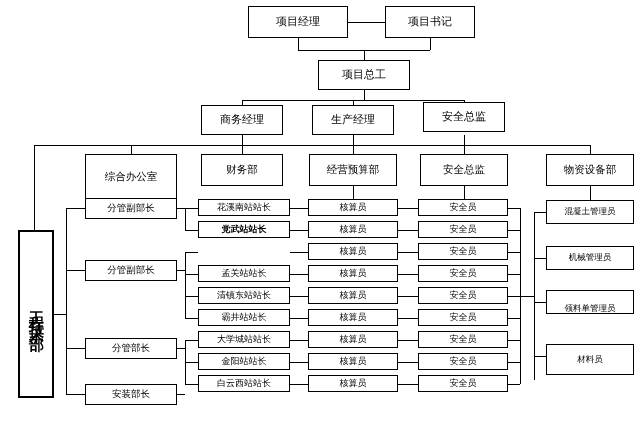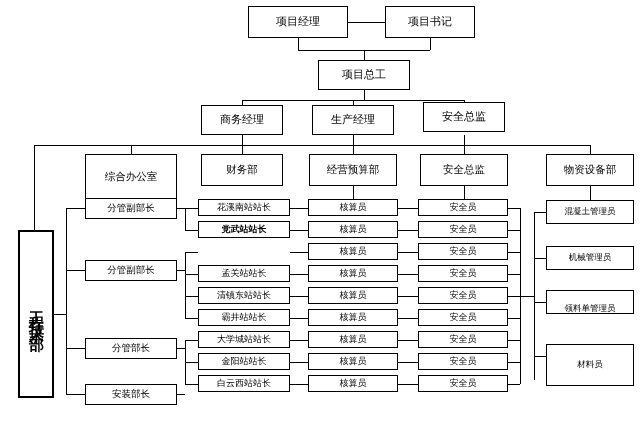--- a/index.html
+++ b/index.html
@@ -301,17 +301,17 @@
 
   <div class="box tiny" style="left:546px;top:200px;width:88px;height:24px;">
     <span>混凝土管理员</span>
     </div>
   <div class="box tiny" style="left:546px;top:246px;width:88px;height:24px;">
     <span>机械管理员</span>
     </div>
   <div class="box tiny" style="left:546px;top:290px;width:88px;height:24px;align-items:flex-end;">
     <span>领料单管理员</span>
     </div>
-  <div class="box tiny" style="left:546px;top:344px;width:88px;height:42px;">
+  <div class="box tiny" style="left:546px;top:344px;width:88px;height:31px;">
     <span>材料员</span>
     </div>
 
 </div>
 
 </body></html>

